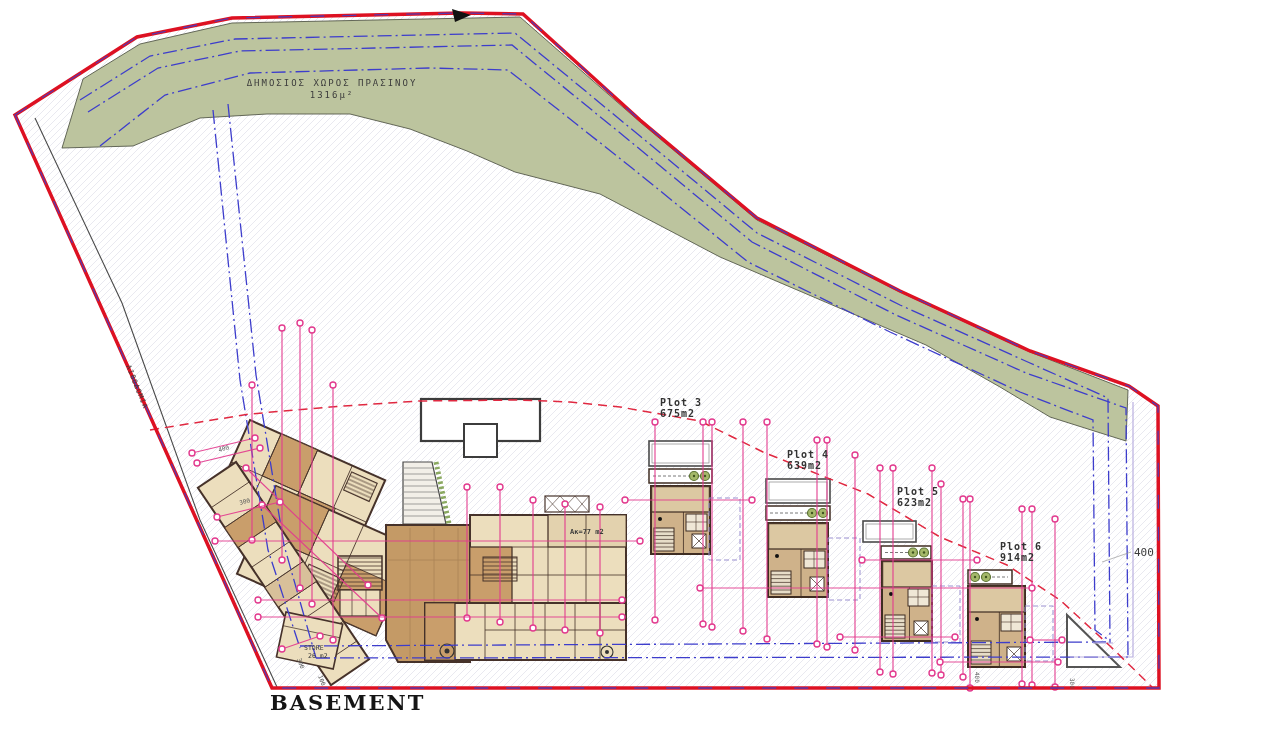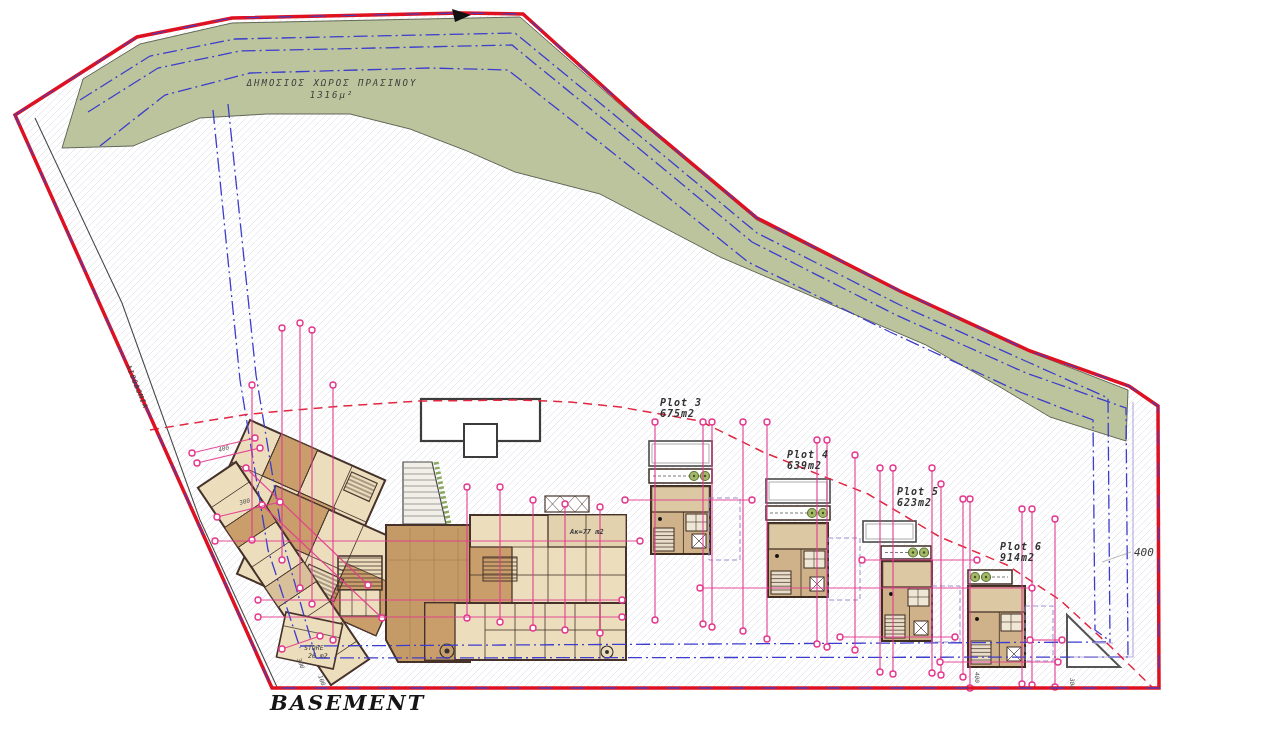--- a/index.html
+++ b/index.html
@@ -1,17 +1,17 @@
 <!DOCTYPE html>
 <html><head>
 <meta charset="utf-8">
 <style>
   html,body{margin:0;padding:0;background:#ffffff;}
   .stage{position:relative;width:1280px;height:735px;background:#fff;overflow:hidden;
-         font-family:"DejaVu Sans Mono", monospace;font-style:italic;}
+         font-family:"DejaVu Sans Mono", monospace;}
   svg{position:absolute;left:0;top:0;}
   text{fill:#3a3a3a;}
   .cad{font-family:"DejaVu Sans Mono", monospace;}
   .plotlbl{font-size:10px;font-weight:bold;fill:#333;letter-spacing:1px;}
   .greeklbl{font-size:9px;fill:#3c3c3c;letter-spacing:2px;}
   .tiny{font-size:6px;fill:#555;}
   .title-basement{font-family:"DejaVu Serif", serif;font-size:21px;font-weight:bold;
                   letter-spacing:2px;fill:#151515;}
 </style>
 </head>

